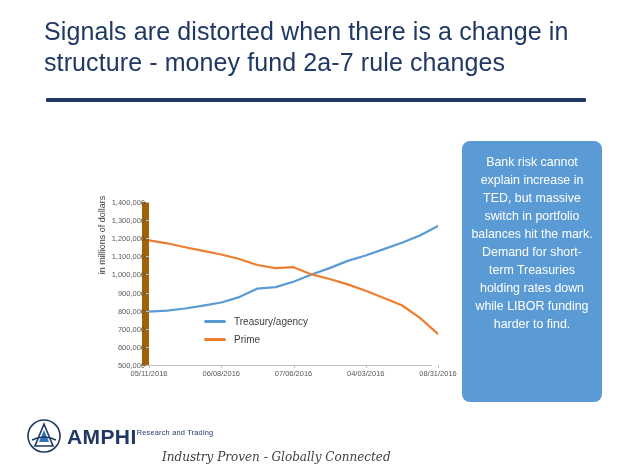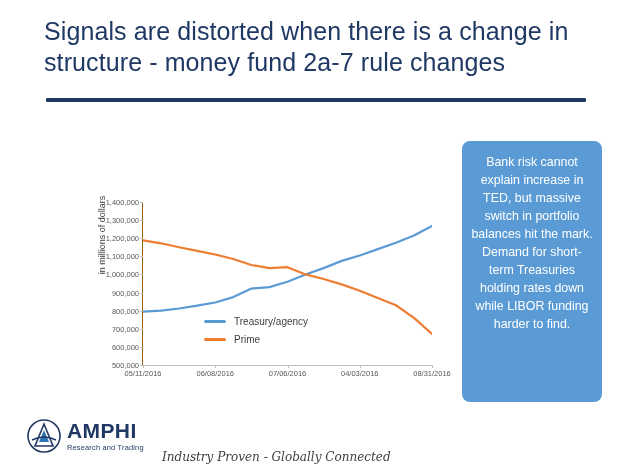--- a/index.html
+++ b/index.html
@@ -70,21 +70,21 @@
     transform: rotate(-90deg);
     transform-origin: center center;
     text-align: center;
   }
   .plot {
     position: absolute;
     left: 66px;
     top: 58px;
     width: 290px;
     height: 164px;
-    border-left: 1px solid #a16207;
+    border-left: 7px solid #a16207;
     border-bottom: 1px solid #bfbfbf;
     box-sizing: border-box;
   }
   .ytick {
     position: absolute;
     right: 100%;
     margin-right: 4px;
     font-size: 7.5px;
     color: #595959;
     white-space: nowrap;
@@ -157,21 +157,21 @@
     display: flex;
     align-items: center;
   }
   .logo-mark {
     width: 36px;
     height: 36px;
     margin-right: 5px;
   }
   .logo-text {
     display: flex;
-    flex-direction: column;
+    flex-direction: row;
     line-height: 1;
   }
   .logo-name {
     font-size: 21px;
     font-weight: bold;
     color: #1f3864;
     letter-spacing: 0.4px;
   }
   .logo-sub {
     font-size: 7.4px;

